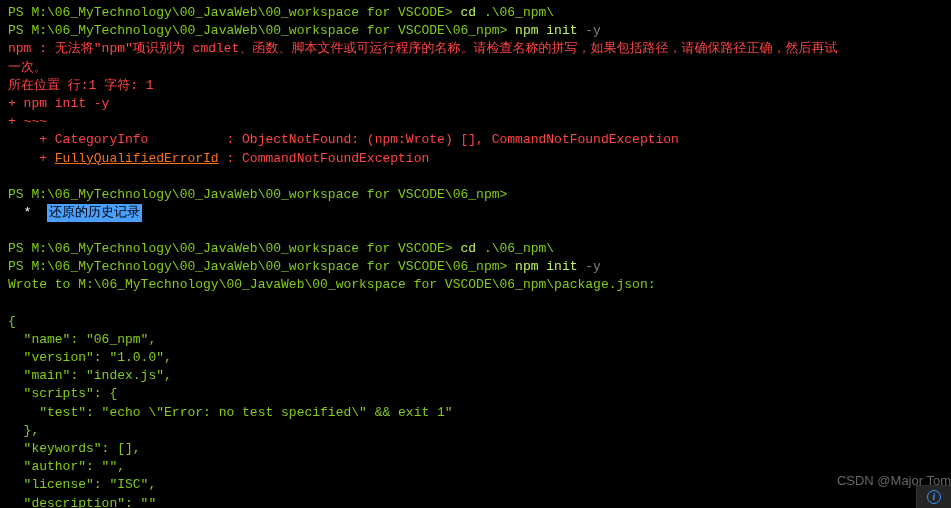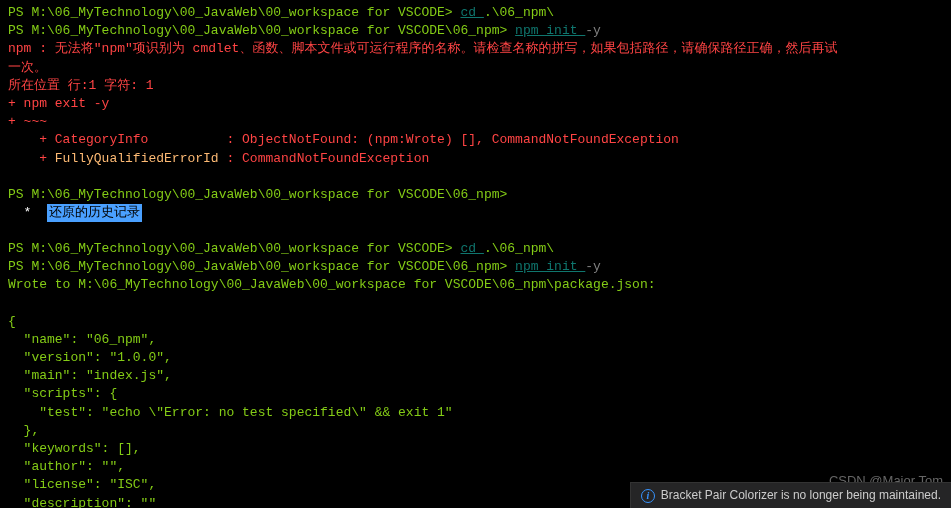--- a/index.html
+++ b/index.html
@@ -10,35 +10,35 @@
       font-size: 13px;
       line-height: 1.4;
       padding: 4px 8px;
       width: 951px;
       height: 508px;
       overflow: hidden;
       position: relative;
     }
     .line { white-space: pre; }
     .prompt { color: #84cc16; }
-    .cmd { color: #0f766e; text-decoration: underline; }
+    .cmd { color: #bef264; }
     .arg { color: #808080; }
     .error { color: #ff4444; }
-    .error-ul { color: #fdba74; }
+    .error-ul { color: #f97316; text-decoration: underline; }
     .highlight-box {
       display: inline-block;
       background: #4aa0ff;
       color: #000000;
       padding: 0 2px;
     }
     .star { color: #ffffff; }
     .watermark {
       position: absolute;
       bottom: 18px;
-      right: 8px;
+      right: 0;
       color: #666666;
       font-size: 13px;
       font-family: sans-serif;
     }
     .notification {
       position: absolute;
       bottom: 0;
       right: 0;
       background: #252526;
       color: #cccccc;
@@ -68,21 +68,21 @@
     .blank { height: 18px; }
   </style>
 </head>
 <body>
 
 <div class="line"><span class="prompt">PS M:\06_MyTechnology\00_JavaWeb\00_workspace for VSCODE&gt; </span><span class="cmd">cd </span><span class="prompt">.\06_npm\</span></div>
 <div class="line"><span class="prompt">PS M:\06_MyTechnology\00_JavaWeb\00_workspace for VSCODE\06_npm&gt; </span><span class="cmd">npm init </span><span class="arg">-y</span></div>
 <div class="line error">npm : 无法将"npm"项识别为 cmdlet、函数、脚本文件或可运行程序的名称。请检查名称的拼写，如果包括路径，请确保路径正确，然后再试</div>
 <div class="line error">一次。</div>
 <div class="line error">所在位置 行:1 字符: 1</div>
-<div class="line error">+ npm exit -y</div>
+<div class="line error">+ npm init -y</div>
 <div class="line error">+ ~~~</div>
 <div class="line"><span class="error">    + CategoryInfo          : </span><span class="error">ObjectNotFound: (npm:Wrote) [], CommandNotFoundException</span></div>
 <div class="line"><span class="error">    + </span><span class="error-ul">FullyQualifiedErrorId</span><span class="error"> : </span><span class="error">CommandNotFoundException</span></div>
 <div class="blank"></div>
 <div class="line prompt">PS M:\06_MyTechnology\00_JavaWeb\00_workspace for VSCODE\06_npm&gt;</div>
 <div class="line"><span class="star">  *  </span><span class="highlight-box">还原的历史记录</span></div>
 <div class="blank"></div>
 <div class="line"><span class="prompt">PS M:\06_MyTechnology\00_JavaWeb\00_workspace for VSCODE&gt; </span><span class="cmd">cd </span><span class="prompt">.\06_npm\</span></div>
 <div class="line"><span class="prompt">PS M:\06_MyTechnology\00_JavaWeb\00_workspace for VSCODE\06_npm&gt; </span><span class="cmd">npm init </span><span class="arg">-y</span></div>
 <div class="line prompt">Wrote to M:\06_MyTechnology\00_JavaWeb\00_workspace for VSCODE\06_npm\package.json:</div>
@@ -96,14 +96,13 @@
 <div class="line prompt">  },</div>
 <div class="line prompt">  "keywords": [],</div>
 <div class="line prompt">  "author": "",</div>
 <div class="line prompt">  "license": "ISC",</div>
 <div class="line prompt">  "description": ""</div>
 
 <div class="watermark">CSDN @Major Tom</div>
 
 <div class="notification">
   <span class="info-icon">i</span>
-  <span>Bracket Pair Colorizer is no longer being maintained.</span>
 </div>
 
 </body></html>

